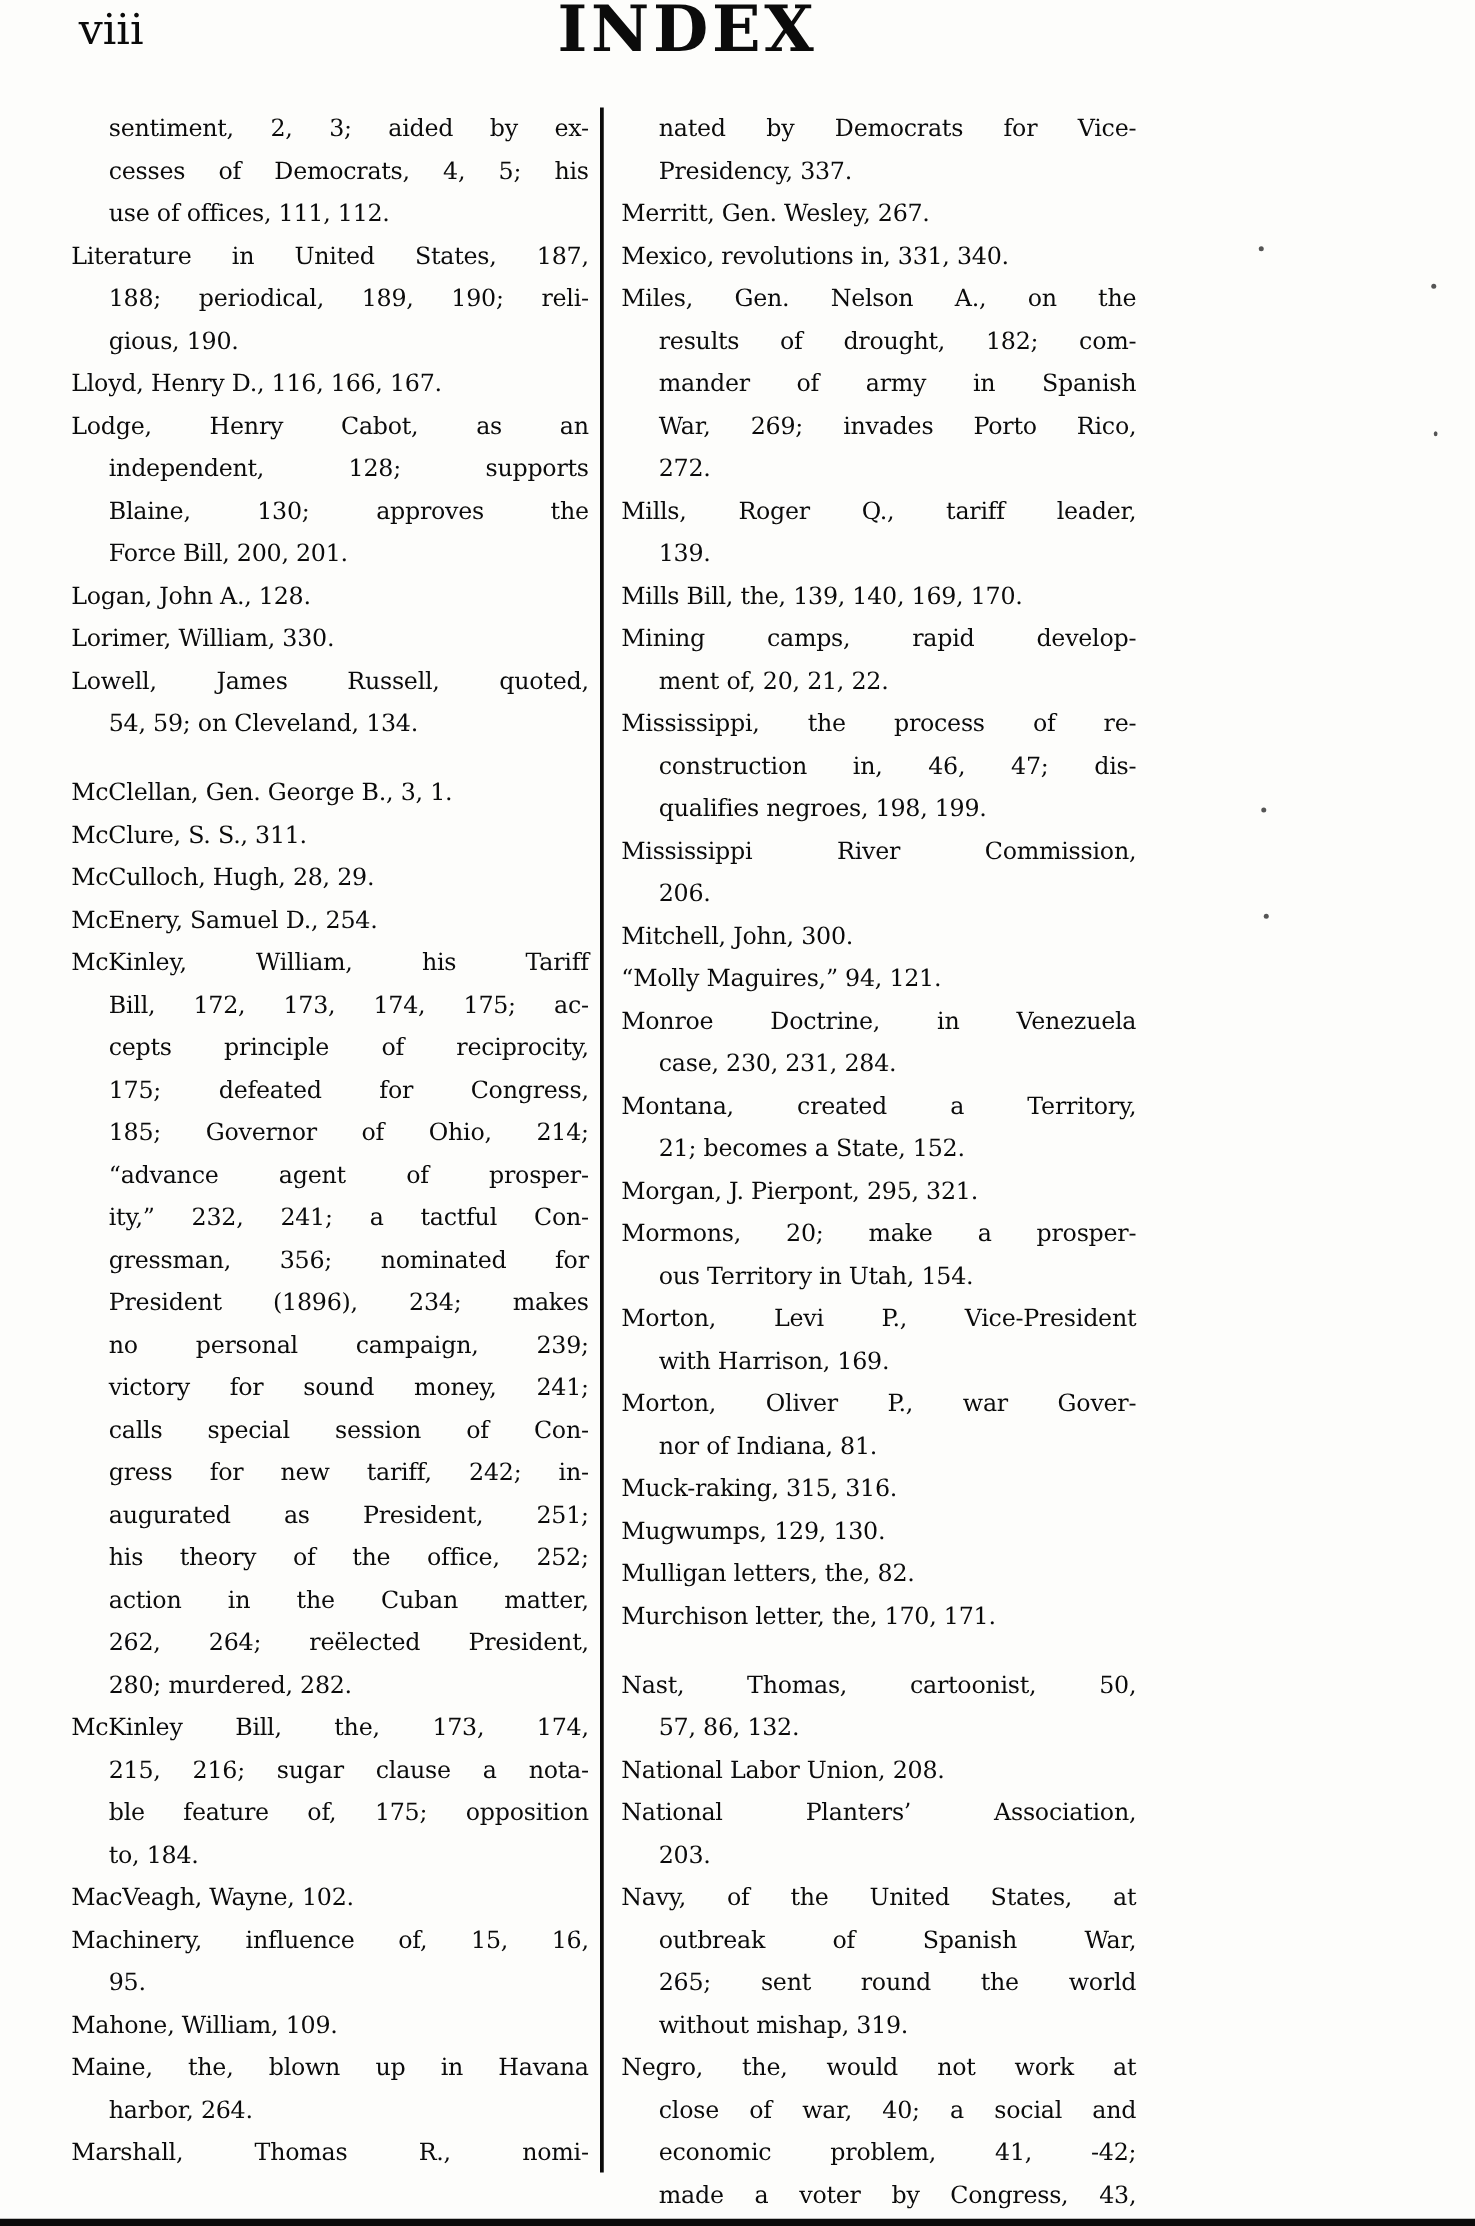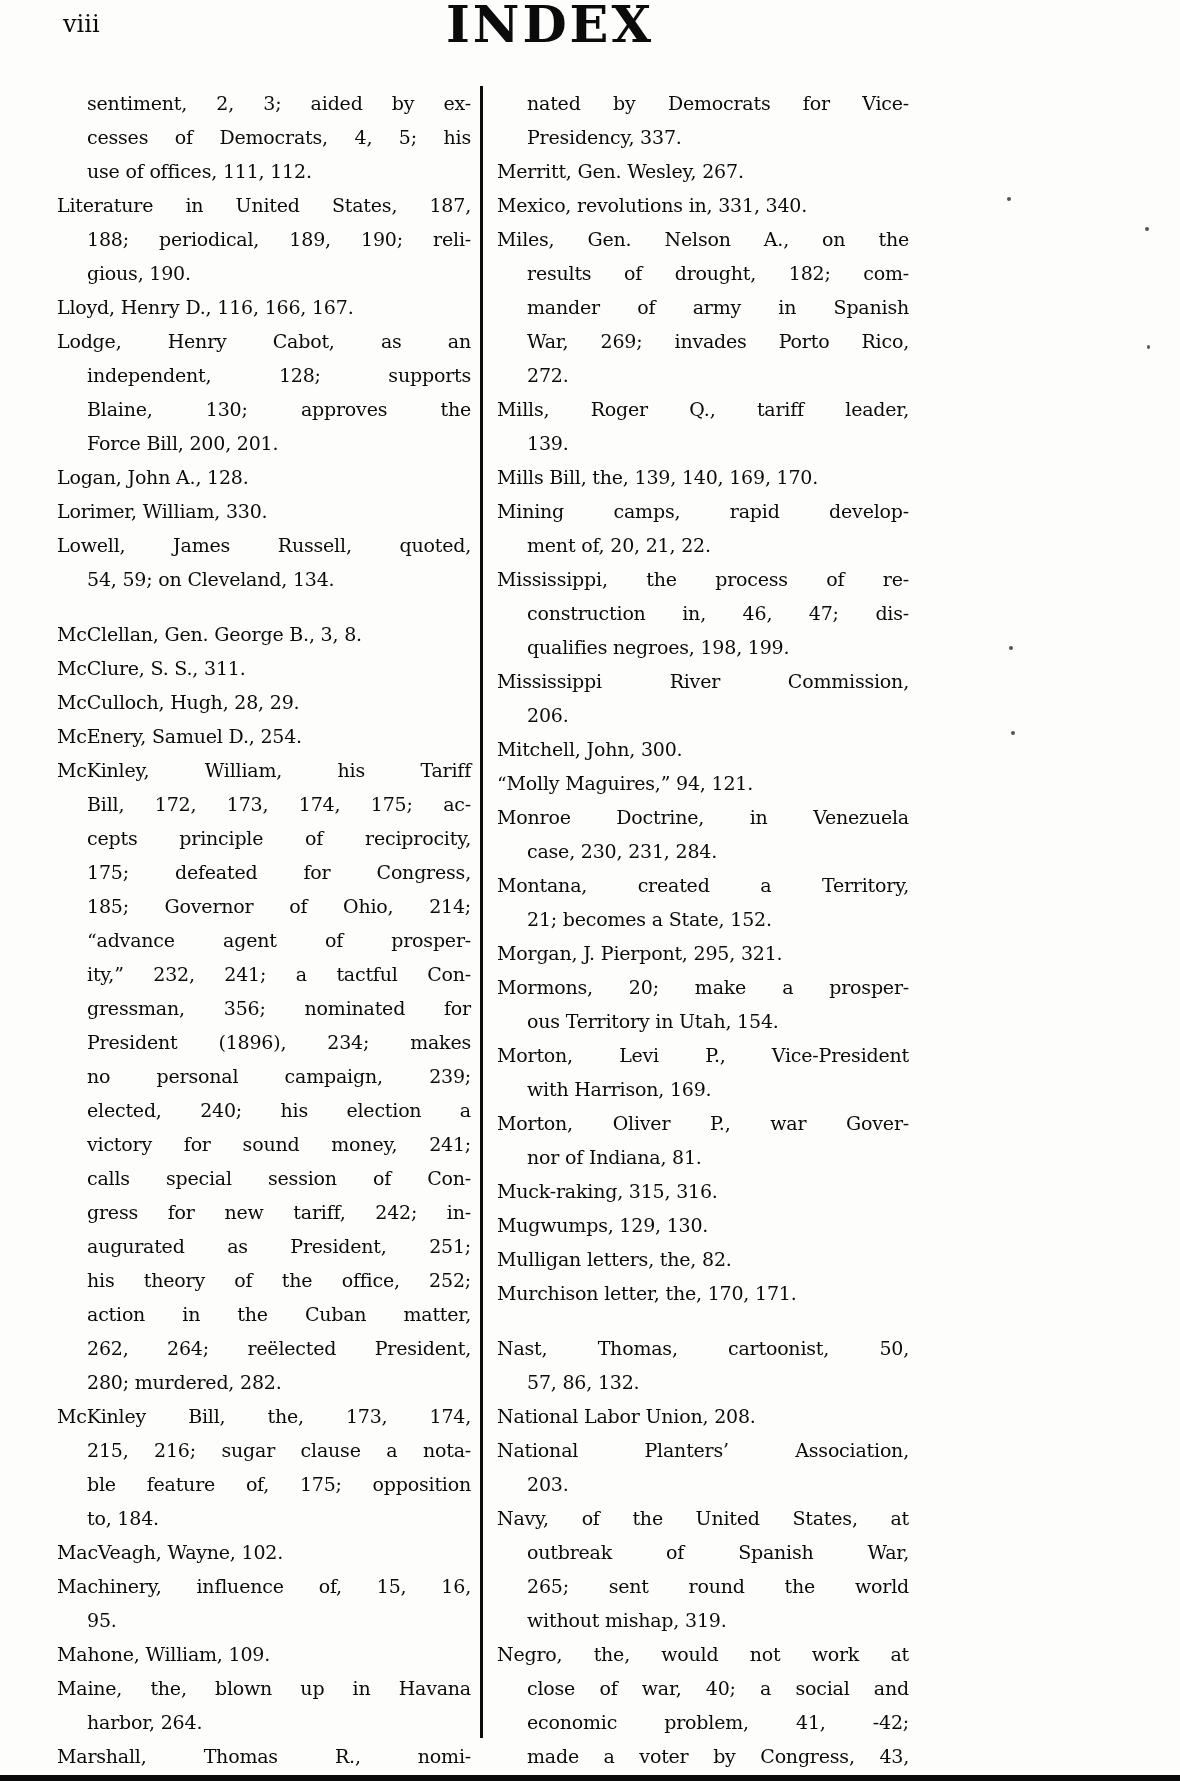--- a/index.html
+++ b/index.html
@@ -6,21 +6,21 @@
   .page{
     position:relative;
     width:1180px;height:1781px;
     background:#fdfdfb;
     font-family:"DejaVu Serif","Liberation Serif",serif;
     color:#0b0b0b;
     overflow:hidden;
   }
   .folio{
     position:absolute;left:63px;top:4px;
-    font-size:24px;line-height:40px;
+    font-size:34px;line-height:40px;
   }
   .page-title{
     position:absolute;left:400px;top:0px;width:300px;
     text-align:center;
     font-size:51px;line-height:48px;
     font-weight:bold;letter-spacing:3px;
   }
   .col{
     position:absolute;top:86px;
     font-size:19px;line-height:34px;
@@ -63,35 +63,34 @@
       <div class="line ind">gious, 190.</div>
       <div class="line">Lloyd, Henry D., 116, 166, 167.</div>
       <div class="line just">Lodge, Henry Cabot, as an</div>
       <div class="line ind just">independent, 128; supports</div>
       <div class="line ind just">Blaine, 130; approves the</div>
       <div class="line ind">Force Bill, 200, 201.</div>
       <div class="line">Logan, John A., 128.</div>
       <div class="line">Lorimer, William, 330.</div>
       <div class="line just">Lowell, James Russell, quoted,</div>
       <div class="line ind">54, 59; on Cleveland, 134.</div>
-      <div class="line gap">McClellan, Gen. George B., 3, 8.</div>
+      <div class="line gap">McClellan, Gen. George B., 3, 1.</div>
       <div class="line">McClure, S. S., 311.</div>
       <div class="line">McCulloch, Hugh, 28, 29.</div>
       <div class="line">McEnery, Samuel D., 254.</div>
       <div class="line just">McKinley, William, his Tariff</div>
       <div class="line ind just">Bill, 172, 173, 174, 175; ac-</div>
       <div class="line ind just">cepts principle of reciprocity,</div>
       <div class="line ind just">175; defeated for Congress,</div>
       <div class="line ind just">185; Governor of Ohio, 214;</div>
       <div class="line ind just">“advance agent of prosper-</div>
       <div class="line ind just">ity,” 232, 241; a tactful Con-</div>
       <div class="line ind just">gressman, 356; nominated for</div>
       <div class="line ind just">President (1896), 234; makes</div>
       <div class="line ind just">no personal campaign, 239;</div>
-      <div class="line ind just">elected, 240; his election a</div>
       <div class="line ind just">victory for sound money, 241;</div>
       <div class="line ind just">calls special session of Con-</div>
       <div class="line ind just">gress for new tariff, 242; in-</div>
       <div class="line ind just">augurated as President, 251;</div>
       <div class="line ind just">his theory of the office, 252;</div>
       <div class="line ind just">action in the Cuban matter,</div>
       <div class="line ind just">262, 264; reëlected President,</div>
       <div class="line ind">280; murdered, 282.</div>
       <div class="line just">McKinley Bill, the, 173, 174,</div>
       <div class="line ind just">215, 216; sugar clause a nota-</div>

